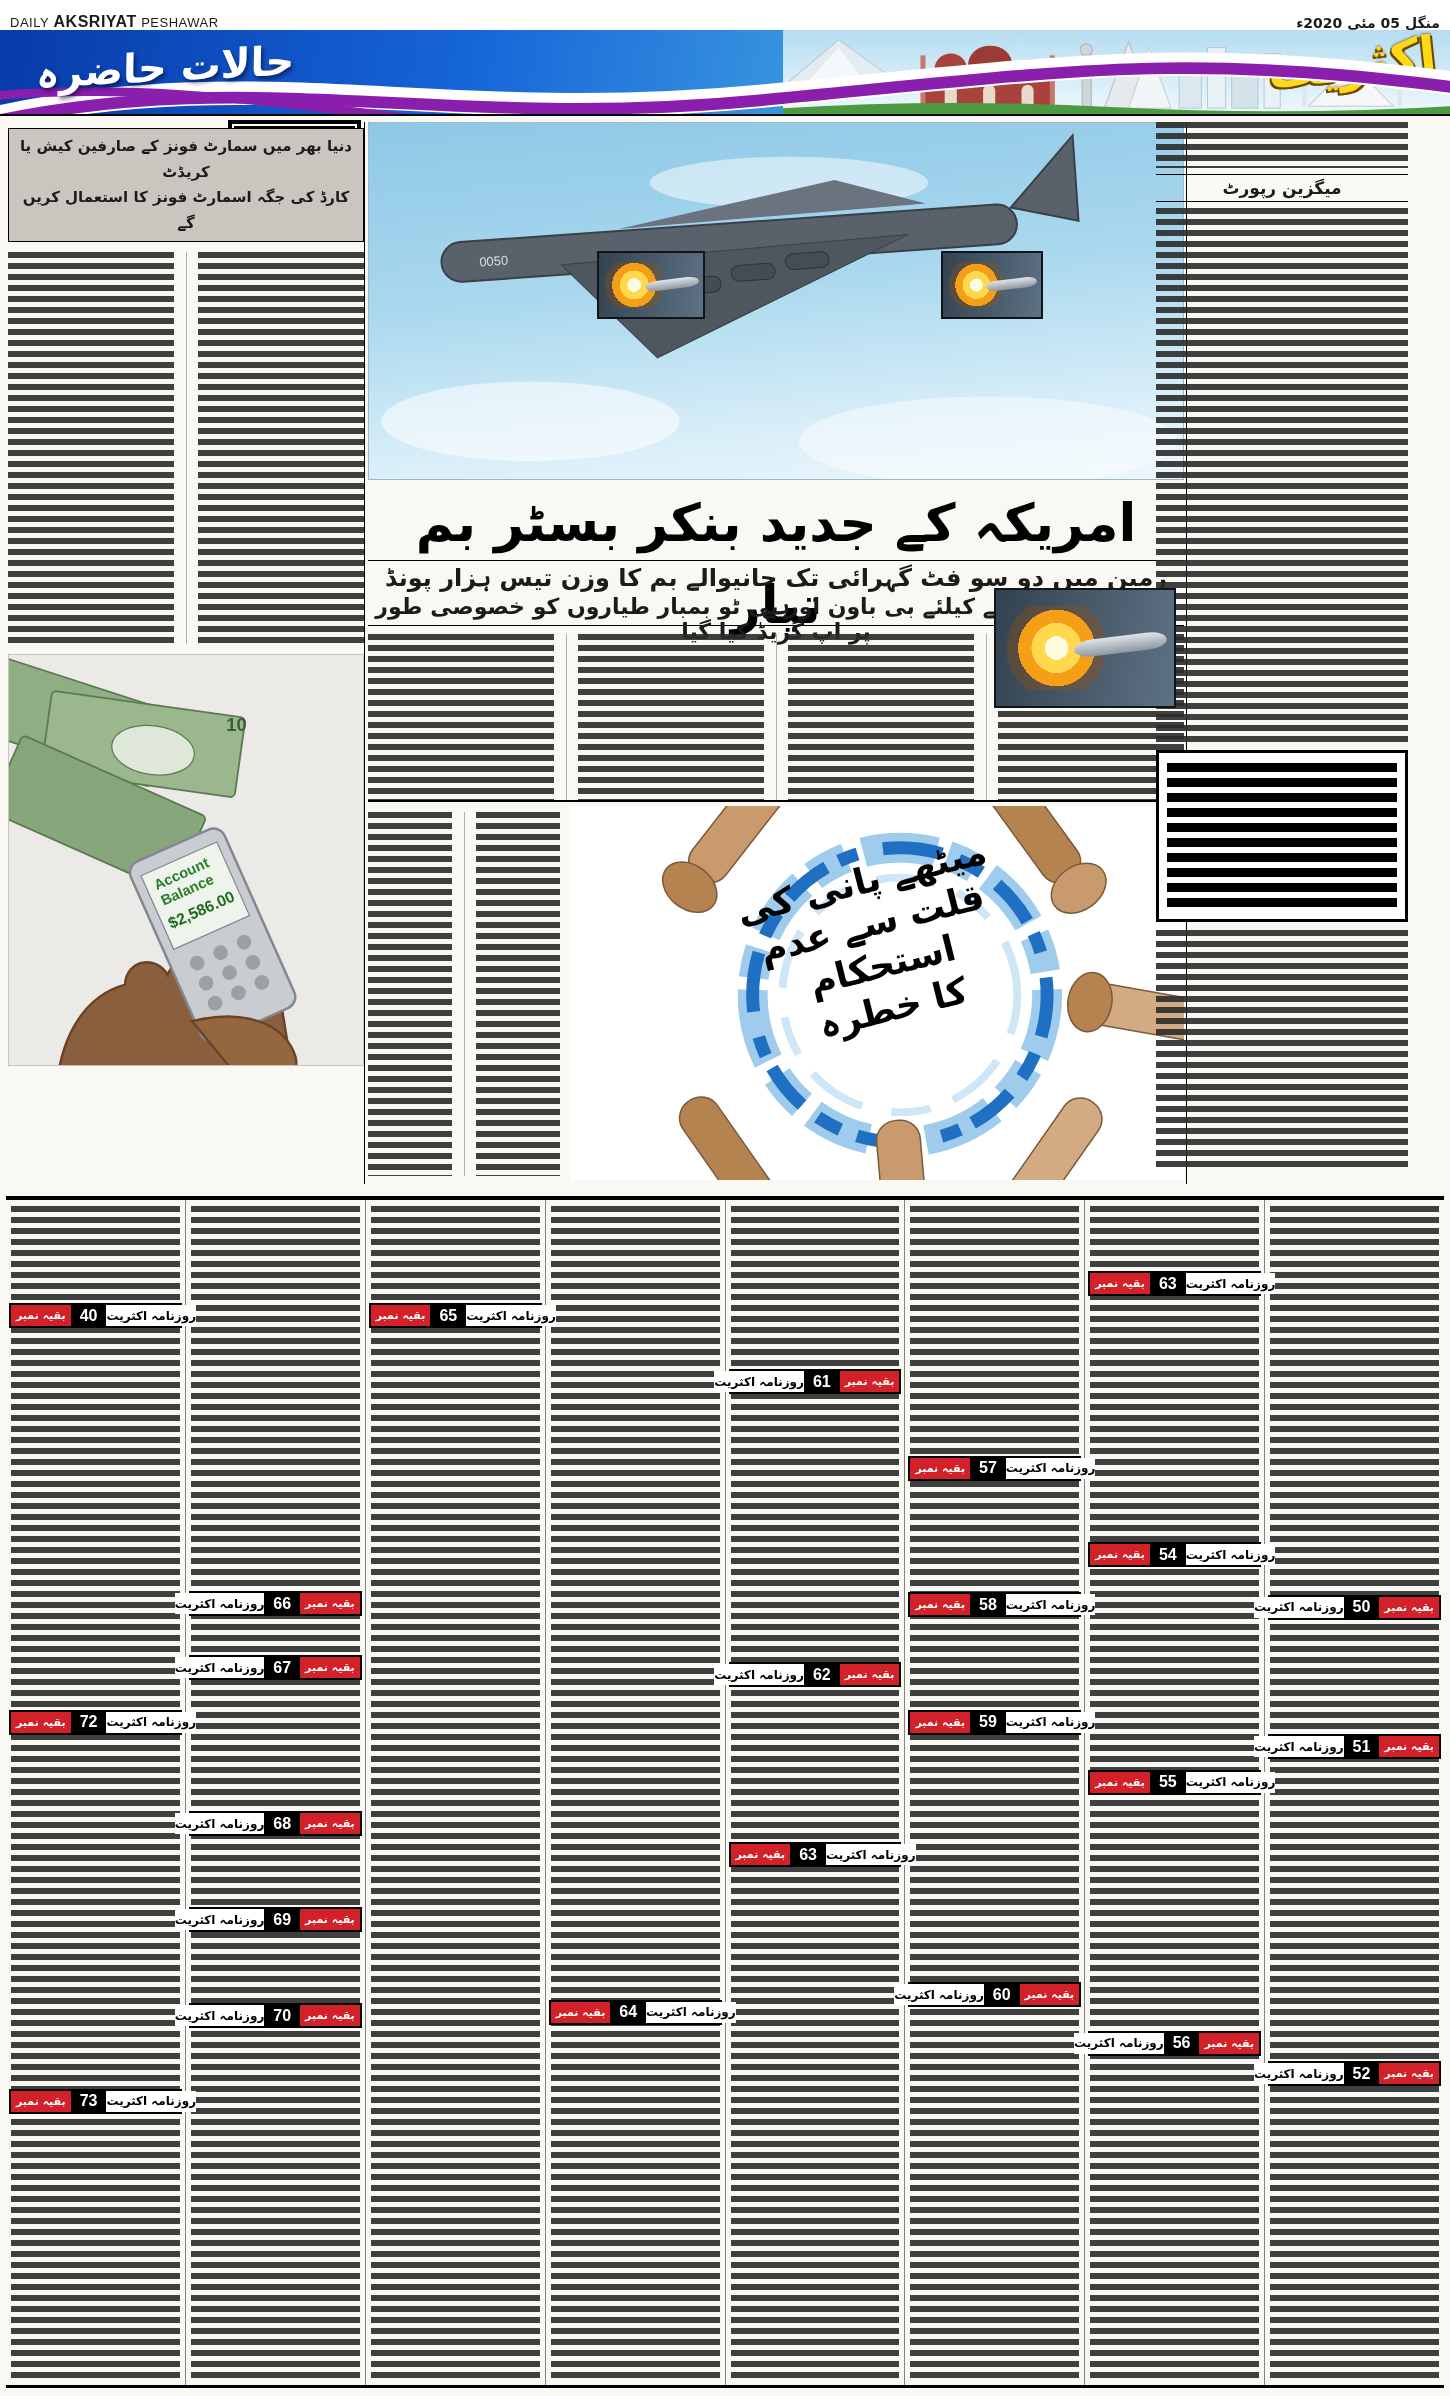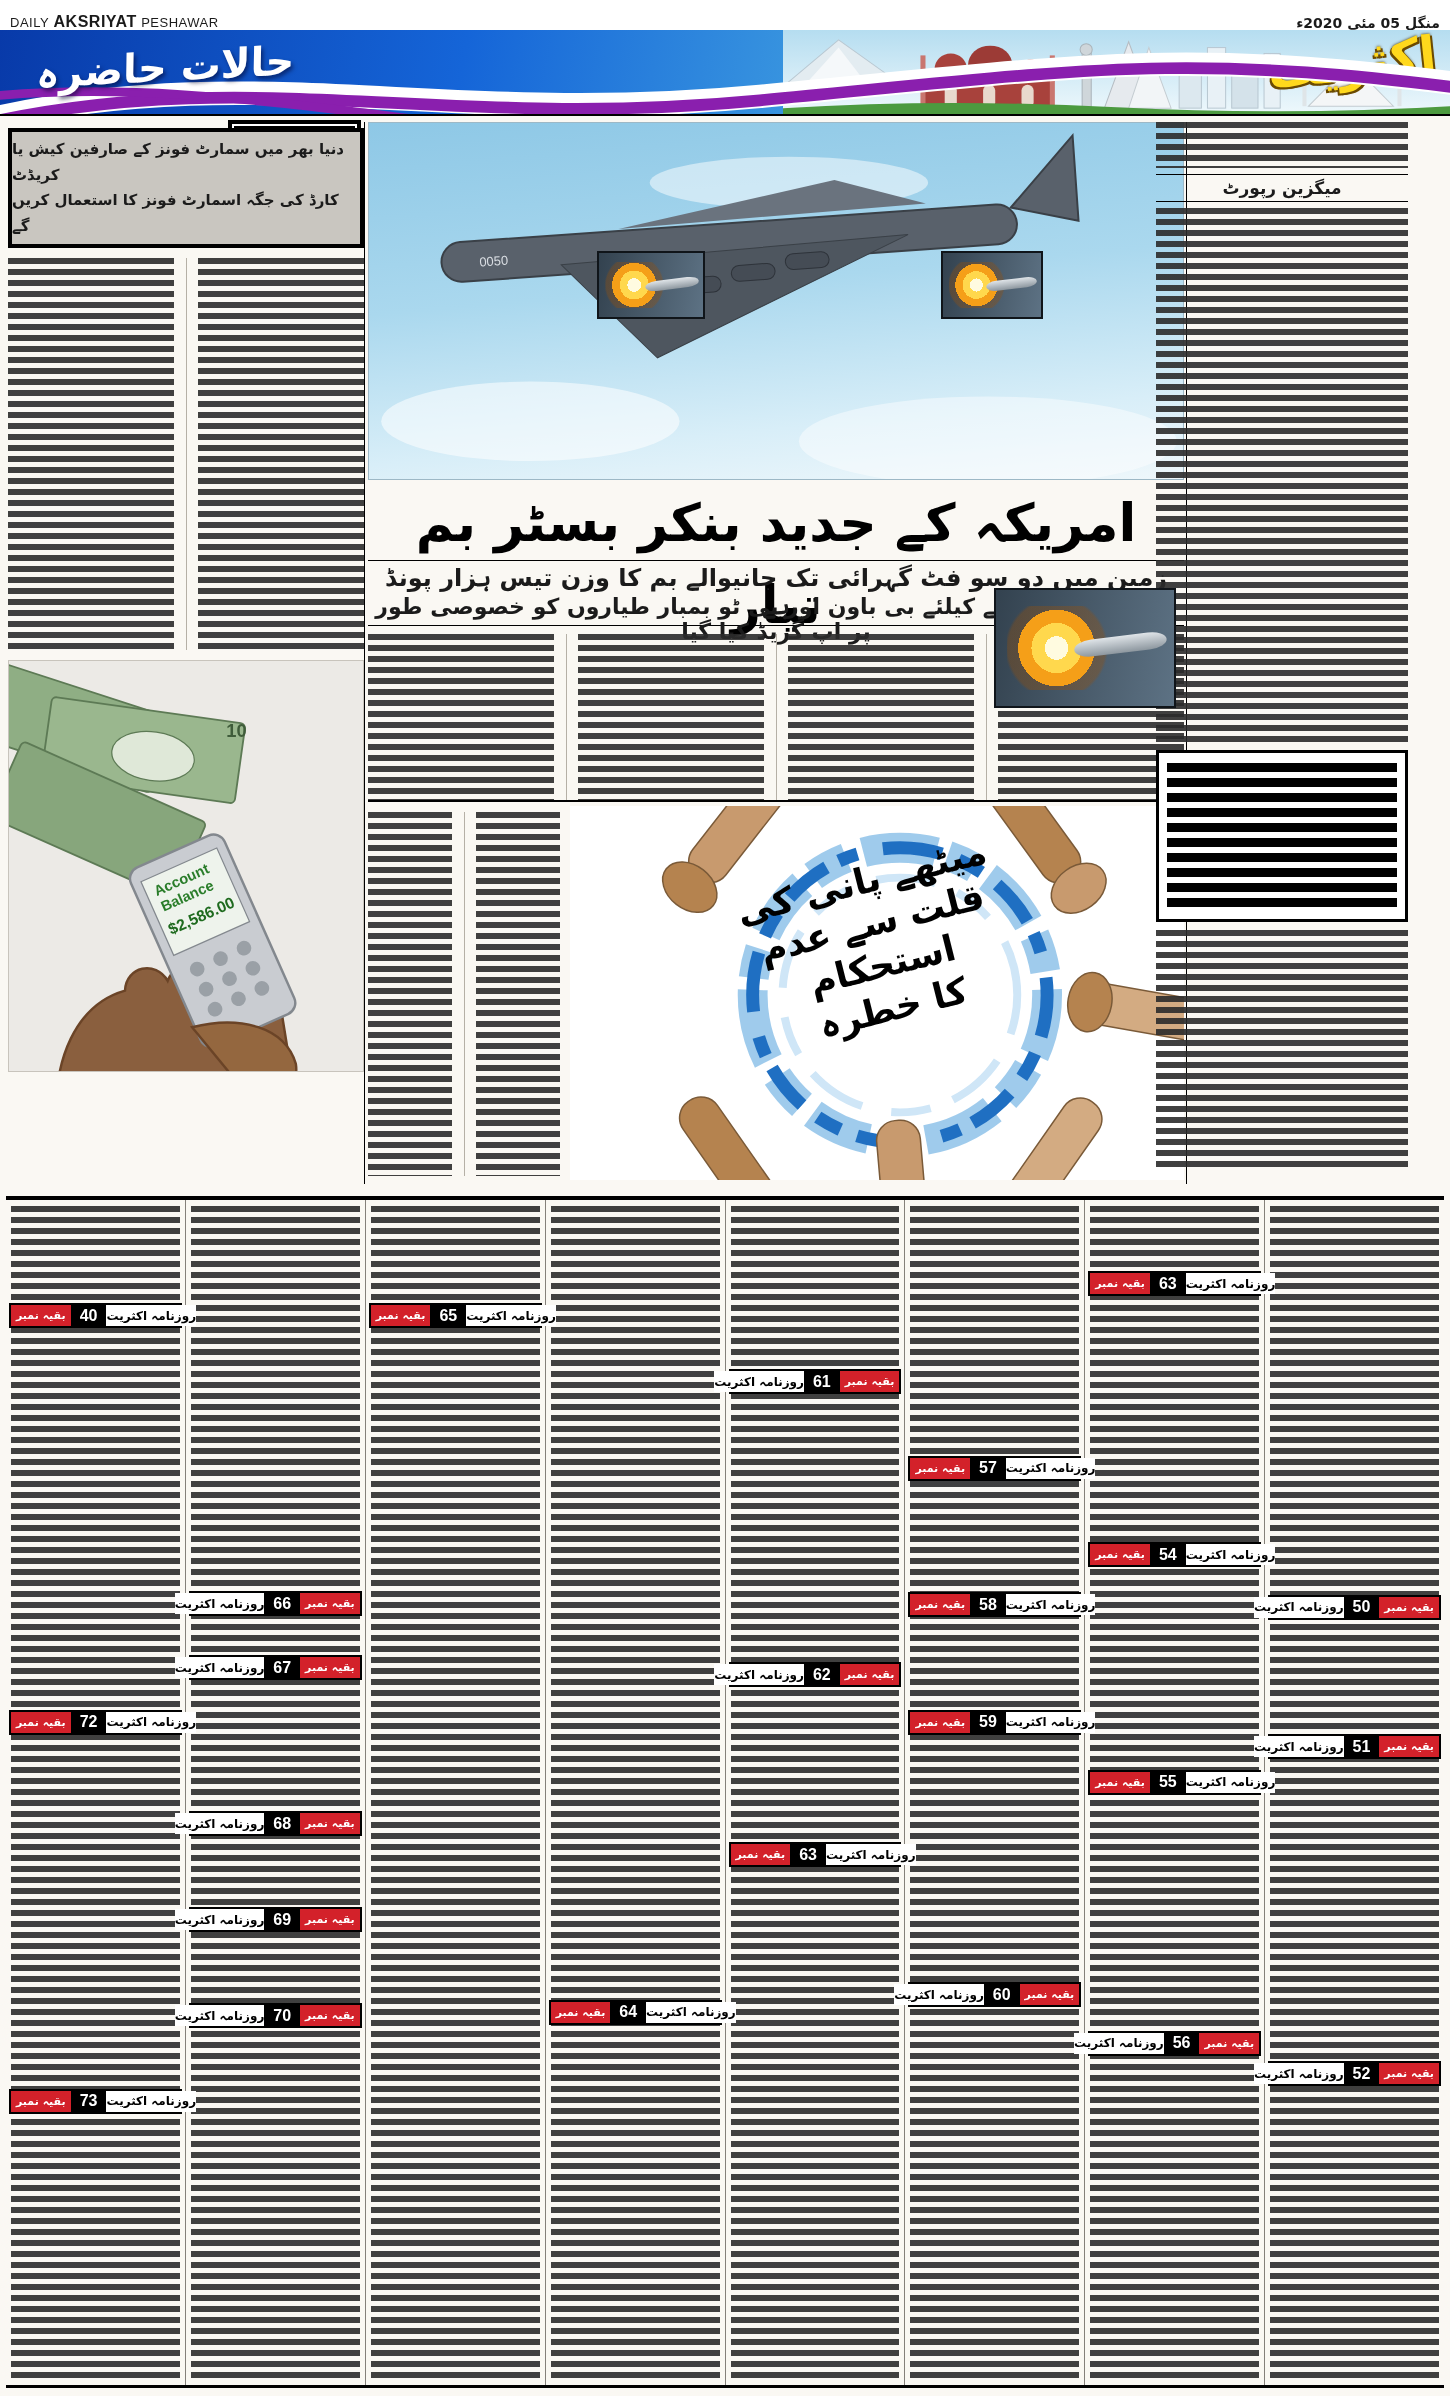--- a/index.html
+++ b/index.html
@@ -35,21 +35,21 @@
   .greek{background-image:repeating-linear-gradient(180deg,#2b2b2b 0 6px,rgba(0,0,0,0) 6px 11px);opacity:.9}
   .greek-bold{background-image:repeating-linear-gradient(180deg,#000 0 9px,rgba(0,0,0,0) 9px 15px)}
   .gcols{display:flex;gap:12px}
   .gcols>div{flex:1;position:relative}
   .gcols>div+div{border-left:1px solid #b5b0a6;padding-left:11px}
   .gcols .greek{height:100%}
 
   
   #story-mobile{position:absolute;left:8px;top:122px;width:356px}
   #story-mobile .hl{font-size:25px;line-height:1.5;font-weight:700;text-align:center;color:#000}
-  #mobile-subhead{margin-top:6px;background:#c9c6c0;border:4px solid #000000;padding:5px 0;text-align:left}
+  #mobile-subhead{margin-top:6px;background:#c9c6c0;border:1px solid #000000;padding:5px 8px;text-align:center}
   #mobile-subhead div{font-size:15px;font-weight:700;line-height:1.7}
   #mobile-cols{height:392px;margin-top:10px}
   #money-photo{position:relative;height:412px;margin-top:10px;background:#eceae6;border:1px solid #c8c4bc;overflow:hidden}
 
   
   .vline{position:absolute;top:122px;height:1062px;width:1px;background:#000}
 
   
   #story-bomber{position:absolute;left:368px;top:122px;width:816px}
   #bomber-photo{position:relative;height:358px;background:linear-gradient(175deg,#8ec8e6 0%,#aad8ee 45%,#d8eef8 80%,#eef7fb 100%);overflow:hidden;border:1px solid #9db8c6}

